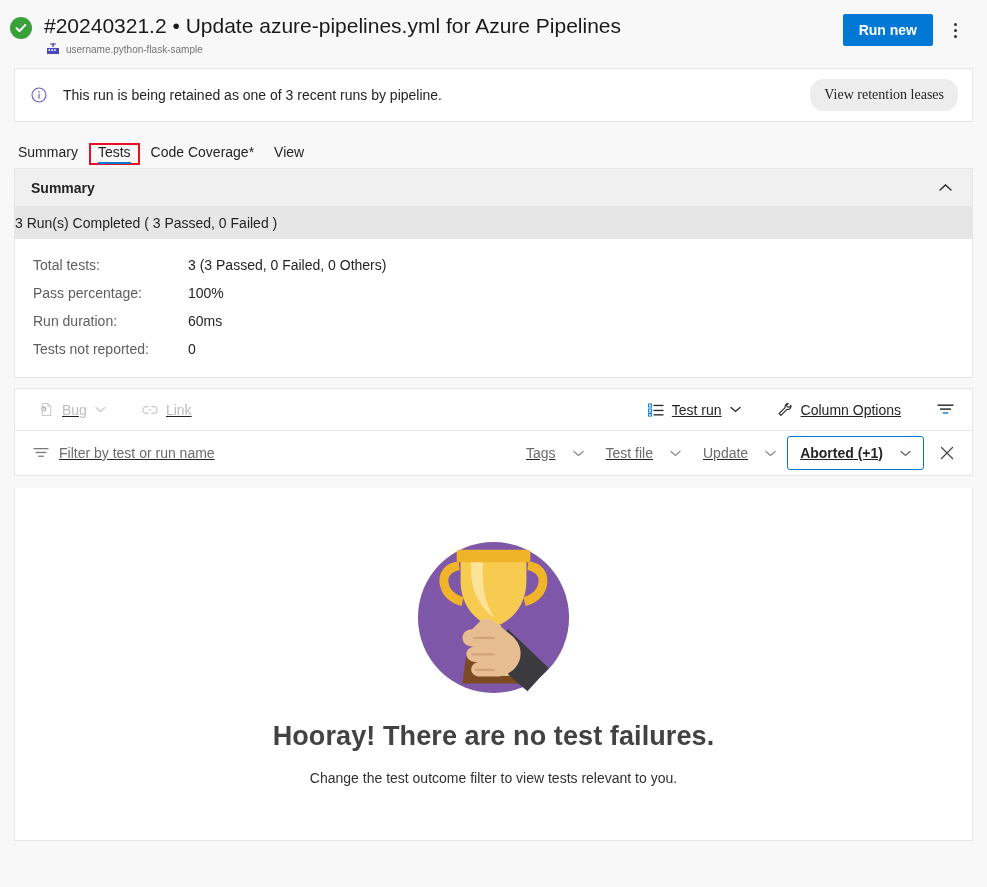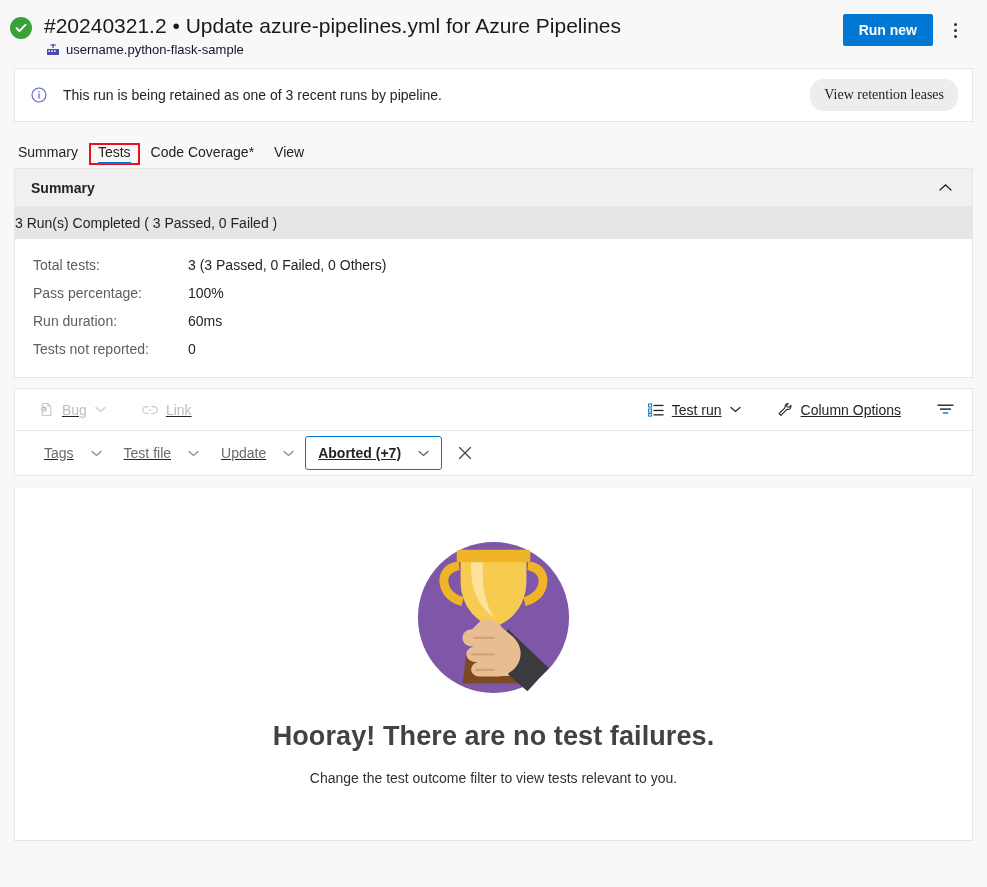--- a/index.html
+++ b/index.html
@@ -31,21 +31,21 @@
   .title-block { flex: 1 1 auto; min-width: 0; }
   .run-title {
     font-size: 21px; font-weight: 400; color: #1a1a1a;
     line-height: 28px; white-space: nowrap;
   }
   .pipeline-row {
     display: flex; align-items: center;
     margin-top: 2px; margin-left: 2px;
   }
   .pipeline-icon { width: 14px; height: 14px; margin-right: 6px; flex: 0 0 14px; }
-  .pipeline-name { font-size: 13px; color: #0f172a; }
+  .pipeline-name { font-size: 10px; color: #737373; }
 
   .header-actions {
     position: absolute; top: 14px; right: 16px;
     display: flex; align-items: center; gap: 6px;
   }
   .btn-primary {
     background: #0078d4; color: #ffffff;
     border: none; border-radius: 2px;
     font-size: 14px; font-weight: 600;
     font-family: "Liberation Sans", sans-serif;
@@ -368,20 +368,30 @@
           <svg width="17" height="13" viewBox="0 0 17 13">
             <rect x="0.5" y="1.5" width="16" height="1.4" fill="#242424"></rect>
             <rect x="3" y="5.4" width="11" height="1.4" fill="#242424"></rect>
             <rect x="5.8" y="9.3" width="5.4" height="1.4" fill="#0078d4"></rect>
           </svg>
         </span>
       </div>
     </div>
 
     <div class="filterbar">
+      <div class="filter-input-wrap">
+        <span>
+          <svg width="16" height="12" viewBox="0 0 16 12">
+            <rect x="0.5" y="1" width="15" height="1.3" fill="#7a7a7a"></rect>
+            <rect x="2.6" y="4.8" width="10.8" height="1.3" fill="#7a7a7a"></rect>
+            <rect x="5.2" y="8.6" width="5.6" height="1.3" fill="#7a7a7a"></rect>
+          </svg>
+        </span>
+        <input class="filter-input" type="text" placeholder="Filter by test or run name" style="">
+      </div>
 
       <div class="pill">
         <span>Tags</span>
         <span>
           <svg width="11" height="7" viewBox="0 0 11 7">
               <path d="M1 1.5L5.5 5.5L10 1.5" stroke="#8a8886" stroke-width="1.2" fill="none" stroke-linecap="round"></path>
             </svg>
         </span>
       </div>
 
@@ -397,21 +407,21 @@
       <div class="pill">
         <span>Update</span>
         <span>
           <svg width="11" height="7" viewBox="0 0 11 7">
               <path d="M1 1.5L5.5 5.5L10 1.5" stroke="#8a8886" stroke-width="1.2" fill="none" stroke-linecap="round"></path>
             </svg>
         </span>
       </div>
 
       <div class="pill active">
-        <span>Aborted (+7)</span>
+        <span>Aborted (+1)</span>
         <span>
           <svg width="11" height="7" viewBox="0 0 11 7">
               <path d="M1 1.5L5.5 5.5L10 1.5" stroke="#605e5c" stroke-width="1.2" fill="none" stroke-linecap="round"></path>
             </svg>
         </span>
       </div>
 
       <button class="close-btn">
         <svg width="14" height="14" viewBox="0 0 14 14">
           <path d="M1.5 1.5L12.5 12.5M12.5 1.5L1.5 12.5" stroke="#424242" stroke-width="1.2" stroke-linecap="round"></path>

